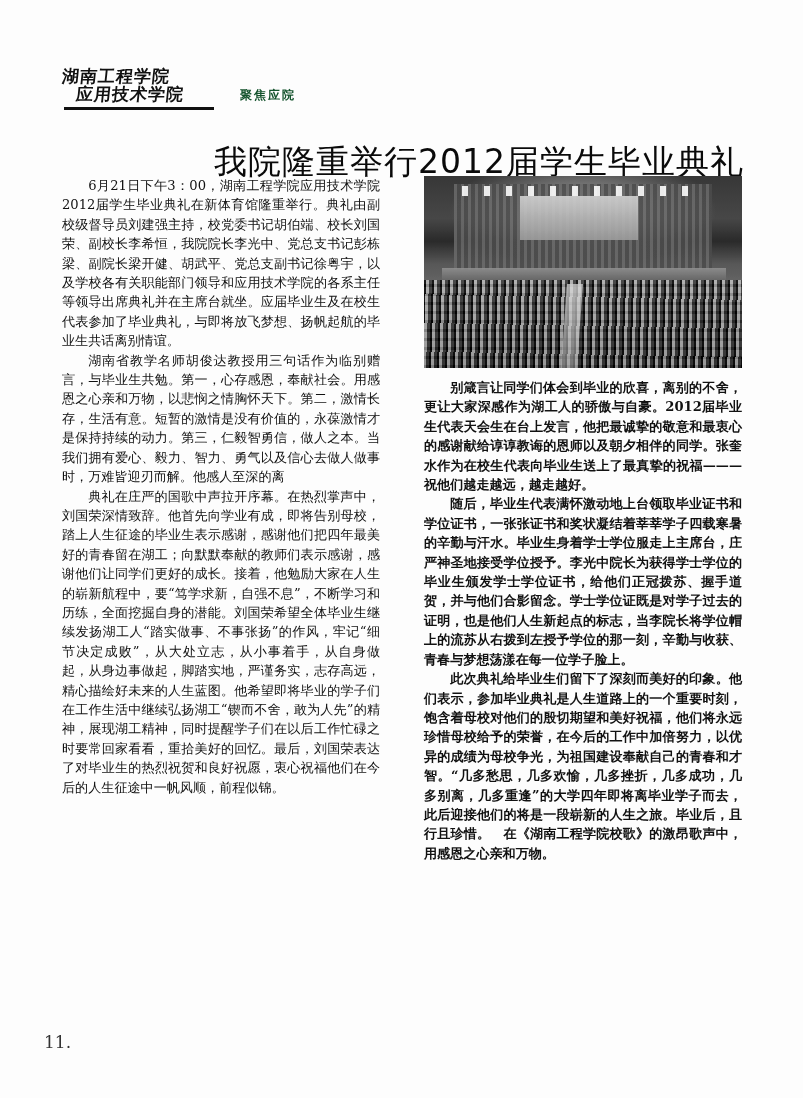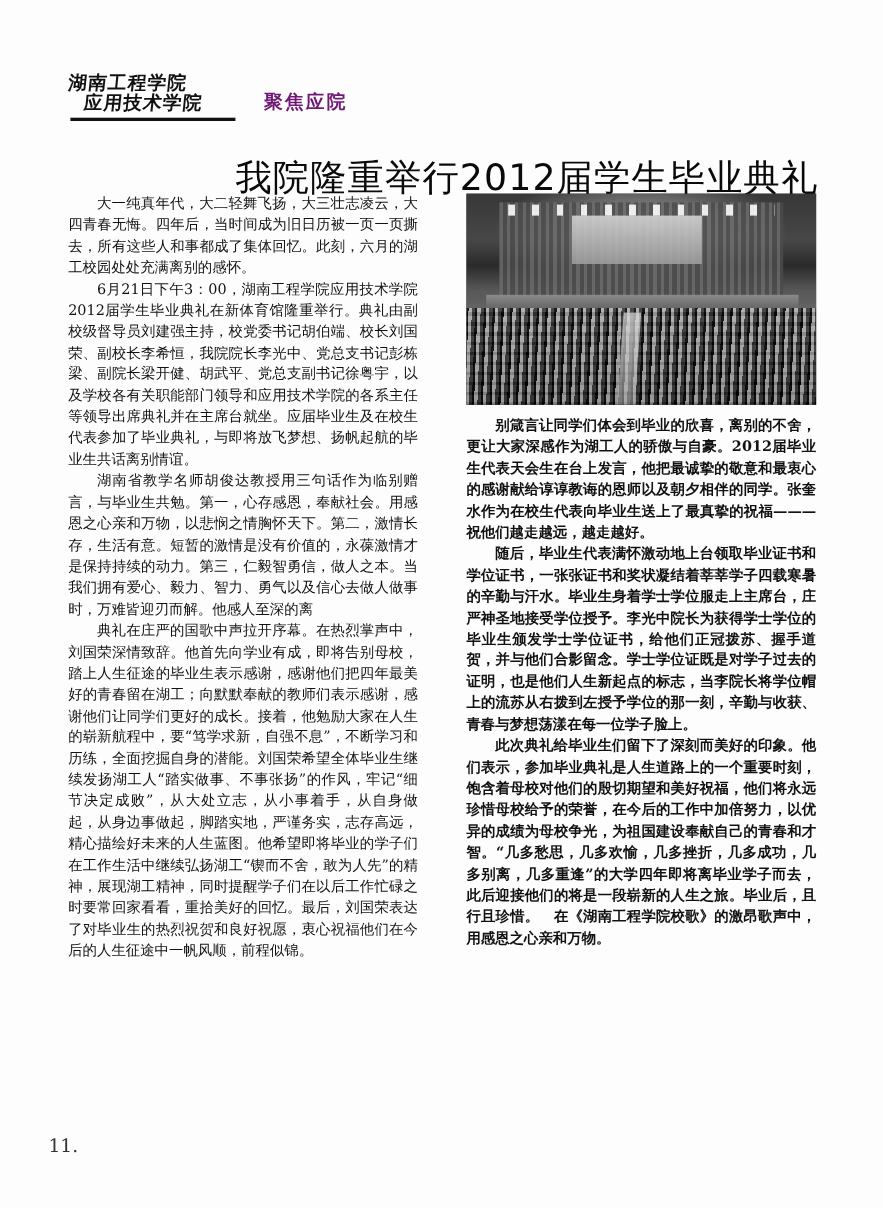--- a/index.html
+++ b/index.html
@@ -53,25 +53,25 @@
   .logo-underline {
     width: 150px;
     height: 3px;
     background: #111;
     margin-top: 3px;
     margin-left: 2px;
   }
   .section-name {
     font-family: "DejaVu Serif", "Liberation Serif", serif;
     font-weight: bold;
-    font-size: 17px;
+    font-size: 12px;
     letter-spacing: 2px;
     margin-left: 26px;
     margin-bottom: 6px;
-    color: #701a75;
+    color: #14532d;
   }
 
   
   .headline {
     position: absolute;
     left: 62px;
     top: 118px;
     width: 682px;
     text-align: right;
     font-family: "DejaVu Sans", "Liberation Sans", sans-serif;
@@ -200,21 +200,20 @@
       <div class="logo-line">湖南工程学院</div>
       <div class="logo-line second">应用技术学院</div>
       <div class="logo-underline"></div>
     </div>
     <div class="section-name">聚焦应院</div>
   </div>
 
   <h1 class="headline">我院隆重举行2012届学生毕业典礼</h1>
 
   <div class="col col-left">
-    <p>大一纯真年代，大二轻舞飞扬，大三壮志凌云，大四青春无悔。四年后，当时间成为旧日历被一页一页撕去，所有这些人和事都成了集体回忆。此刻，六月的湖工校园处处充满离别的感怀。</p>
     <p>6月21日下午3：00，湖南工程学院应用技术学院2012届学生毕业典礼在新体育馆隆重举行。典礼由副校级督导员刘建强主持，校党委书记胡伯端、校长刘国荣、副校长李希恒，我院院长李光中、党总支书记彭栋梁、副院长梁开健、胡武平、党总支副书记徐粤宇，以及学校各有关职能部门领导和应用技术学院的各系主任等领导出席典礼并在主席台就坐。应届毕业生及在校生代表参加了毕业典礼，与即将放飞梦想、扬帆起航的毕业生共话离别情谊。</p>
     <p>湖南省教学名师胡俊达教授用三句话作为临别赠言，与毕业生共勉。第一，心存感恩，奉献社会。用感恩之心亲和万物，以悲悯之情胸怀天下。第二，激情长存，生活有意。短暂的激情是没有价值的，永葆激情才是保持持续的动力。第三，仁毅智勇信，做人之本。当我们拥有爱心、毅力、智力、勇气以及信心去做人做事时，万难皆迎刃而解。他感人至深的离</p>
     <p>典礼在庄严的国歌中声拉开序幕。在热烈掌声中，刘国荣深情致辞。他首先向学业有成，即将告别母校，踏上人生征途的毕业生表示感谢，感谢他们把四年最美好的青春留在湖工；向默默奉献的教师们表示感谢，感谢他们让同学们更好的成长。接着，他勉励大家在人生的崭新航程中，要“笃学求新，自强不息”，不断学习和历练，全面挖掘自身的潜能。刘国荣希望全体毕业生继续发扬湖工人“踏实做事、不事张扬”的作风，牢记“细节决定成败”，从大处立志，从小事着手，从自身做起，从身边事做起，脚踏实地，严谨务实，志存高远，精心描绘好未来的人生蓝图。他希望即将毕业的学子们在工作生活中继续弘扬湖工“锲而不舍，敢为人先”的精神，展现湖工精神，同时提醒学子们在以后工作忙碌之时要常回家看看，重拾美好的回忆。最后，刘国荣表达了对毕业生的热烈祝贺和良好祝愿，衷心祝福他们在今后的人生征途中一帆风顺，前程似锦。</p>
   </div>
 
   <div class="photo-wrap">
     <div class="photo">
       <div class="stage-curtain"></div>
       <div class="stage-screen"></div>
       <div class="stage-lights"></div>

